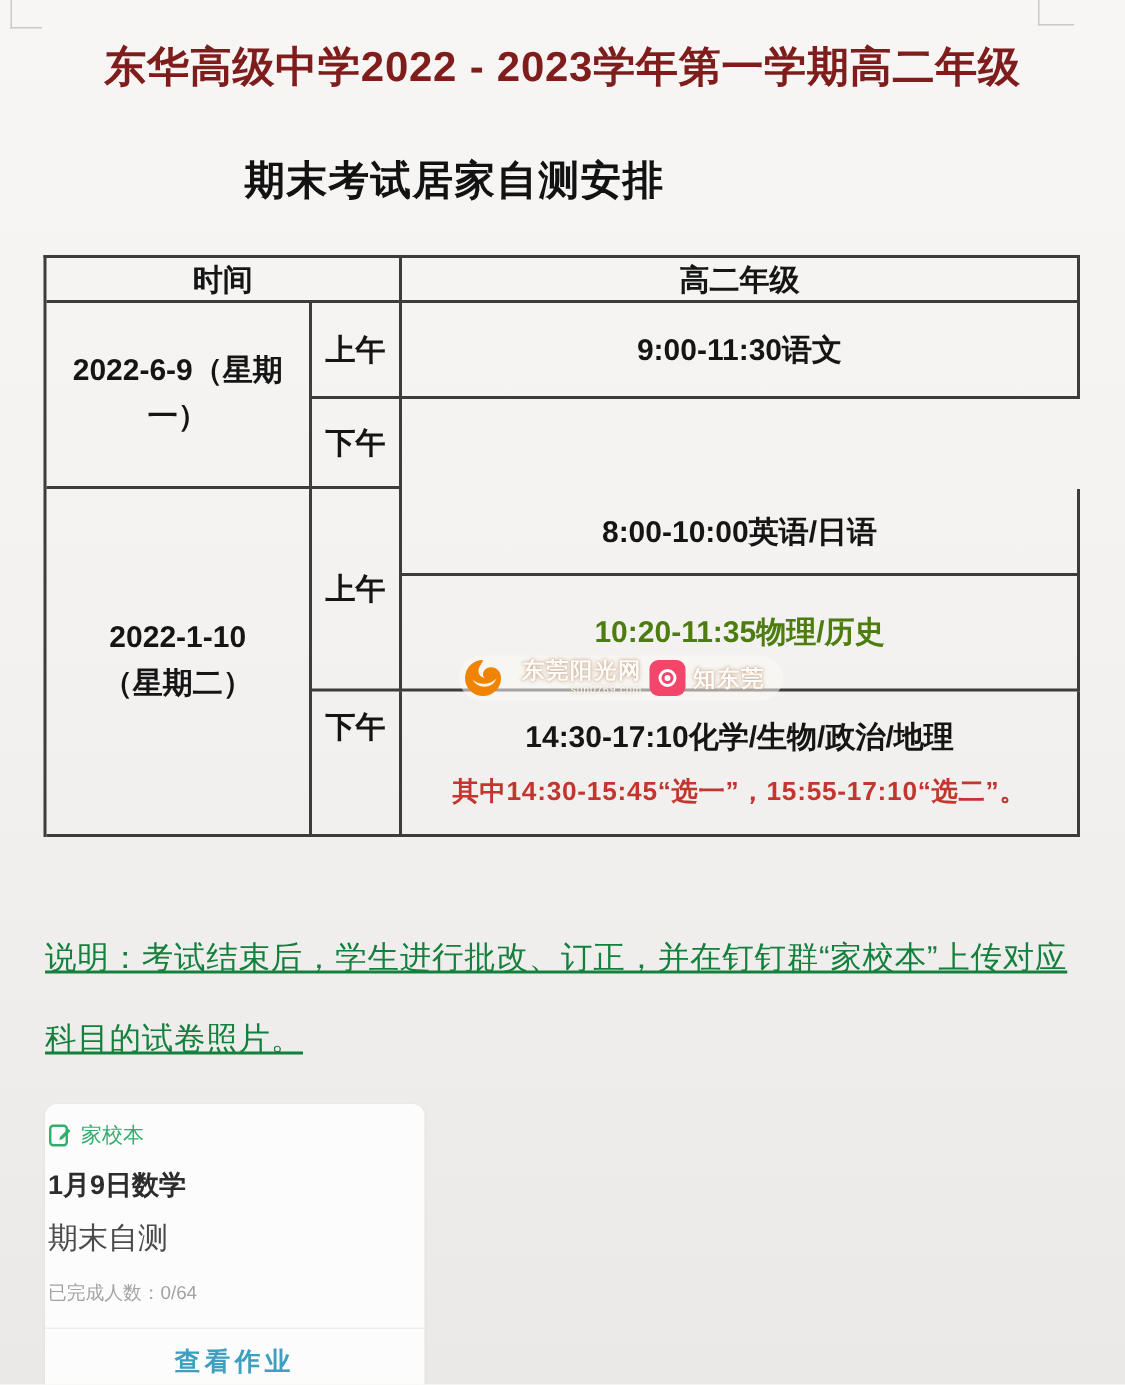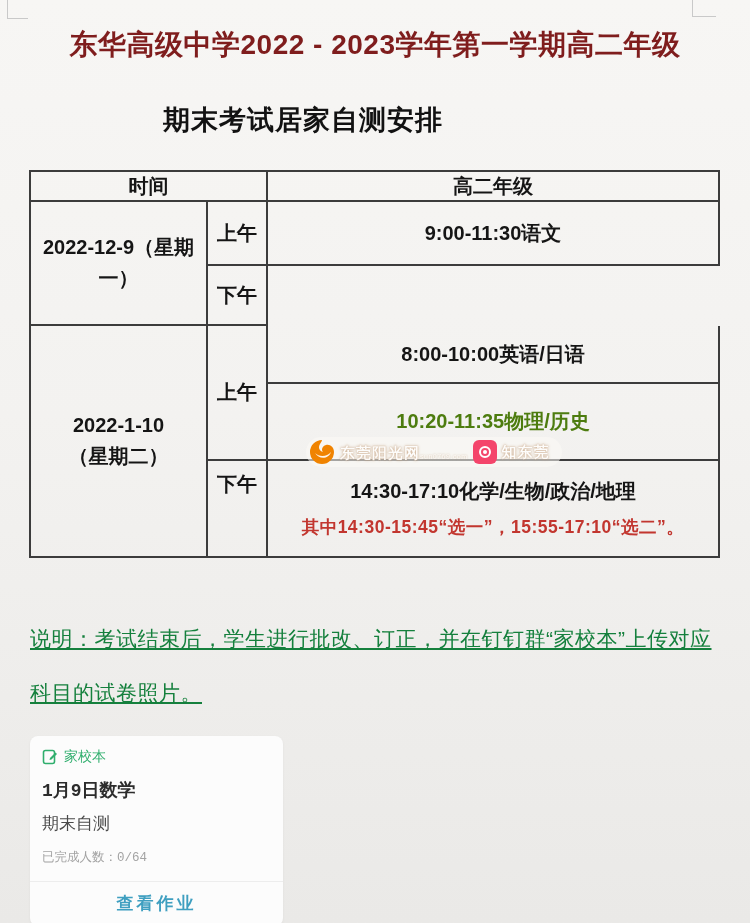--- a/index.html
+++ b/index.html
@@ -46,21 +46,21 @@
   .c-pm2 { grid-column:2;   grid-row:6; align-items:flex-start; padding-top:10px; }
   .c-e5  { grid-column:3;   grid-row:6; flex-direction:column; justify-content:space-evenly; padding:6px 8px; }
   .c-e5 .note-red { color:#c2362f; font-size:17.5px; letter-spacing:0.5px; }
 
   
   .wm { position:absolute; left:306px; top:437px; height:30px;
         display:flex; align-items:center; gap:5px;
         background:rgba(251,249,246,0.55); border-radius:16px;
         padding:2px 12px 2px 3px; z-index:5; }
   .wm-logo { width:26px; height:26px; flex:0 0 auto; }
-  .wm-name { display:flex; flex-direction:row; align-items:flex-end; line-height:1; }
+  .wm-name { display:flex; flex-direction:column; align-items:flex-end; line-height:1;margin-left:8px; }
   .wm-site { font-size:15px; font-weight:bold; color:rgba(255,255,255,0.96);
              text-shadow:0 0 3px rgba(196,160,124,0.85), 0 0 1px rgba(196,160,124,0.9);
              letter-spacing:1px; }
   .wm-domain { font-size:7px; color:rgba(255,255,255,0.9);
                text-shadow:0 0 2px rgba(196,160,124,0.8); margin-top:2px; letter-spacing:0.5px; }
   .wm-appicon { width:24px; height:24px; border-radius:6px; background:#f4456b;
                 display:flex; align-items:center; justify-content:center; flex:0 0 auto; }
   .wm-eye { width:12px; height:12px; border:2px solid #ffffff; border-radius:50%;
             display:flex; align-items:center; justify-content:center; }
   .wm-eye::after { content:""; width:4px; height:4px; background:#ffffff; border-radius:50%; }
@@ -69,44 +69,44 @@
             letter-spacing:1px; }
 
   
   .note { position:absolute; left:30px; top:612px; width:688px;
           font-size:21px; color:#15803d; line-height:54px; letter-spacing:0.5px;text-decoration:underline; }
 
   
   .card { position:absolute; left:30px; top:736px; width:253px;
           background:#fcfcfc; border-radius:8px;
           box-shadow:0 1px 3px rgba(0,0,0,0.05); overflow:hidden; }
-  .card-inner { padding:12px 14px 0 12px;font-family:Liberation Mono, monospace; }
+  .card-inner { padding:12px 14px 0 2px; }
   .card-head { display:flex; align-items:center; gap:6px; color:#2fae6d; font-size:14px; }
   .card-head svg { width:16px; height:16px; }
   .card-title { margin-top:12px; font-size:18px; font-weight:bold; color:#2c2c2c; }
-  .card-sub   { margin-top:10px; font-size:17px; color:#4a4a4a; }
+  .card-sub   { margin-top:10px; font-size:20px; color:#4a4a4a; }
   .card-meta  { margin-top:13px; font-size:12.5px; color:#a3a3a3; line-height:1.75; }
   .card-divider { margin-top:11px; border-top:1px solid #ededed; }
   .card-action { height:44px; display:flex; align-items:center; justify-content:center;
                  font-size:17px; font-weight:bold; color:#3f9fc0; letter-spacing:3px;
                  background:transparent; border:none; width:100%; cursor:pointer; }
 </style>
 </head>
 <body>
 
 <div class="corner tl"></div>
 <div class="corner tr"></div>
 
 <h1 class="title1">东华高级中学2022 - 2023学年第一学期高二年级</h1>
 <h2 class="title2">期末考试居家自测安排</h2>
 
 <div class="sched">
   <div class="cell c-ht">时间</div>
   <div class="cell c-hg">高二年级</div>
-  <div class="cell c-d1">2022-12-9（星期
+  <div class="cell c-d1">2022-6-9（星期
 一）</div>
   <div class="cell c-am1">上午</div>
   <div class="cell c-e1">9:00-11:30语文</div>
   <div class="cell c-pm1">下午</div>
   <div class="cell c-d2">2022-1-10
 （星期二）</div>
   <div class="cell c-am2">上午</div>
   <div class="cell c-e3">8:00-10:00英语/日语</div>
   <div class="cell c-e4">10:20-11:35物理/历史</div>
   <div class="cell c-pm2">下午</div>

